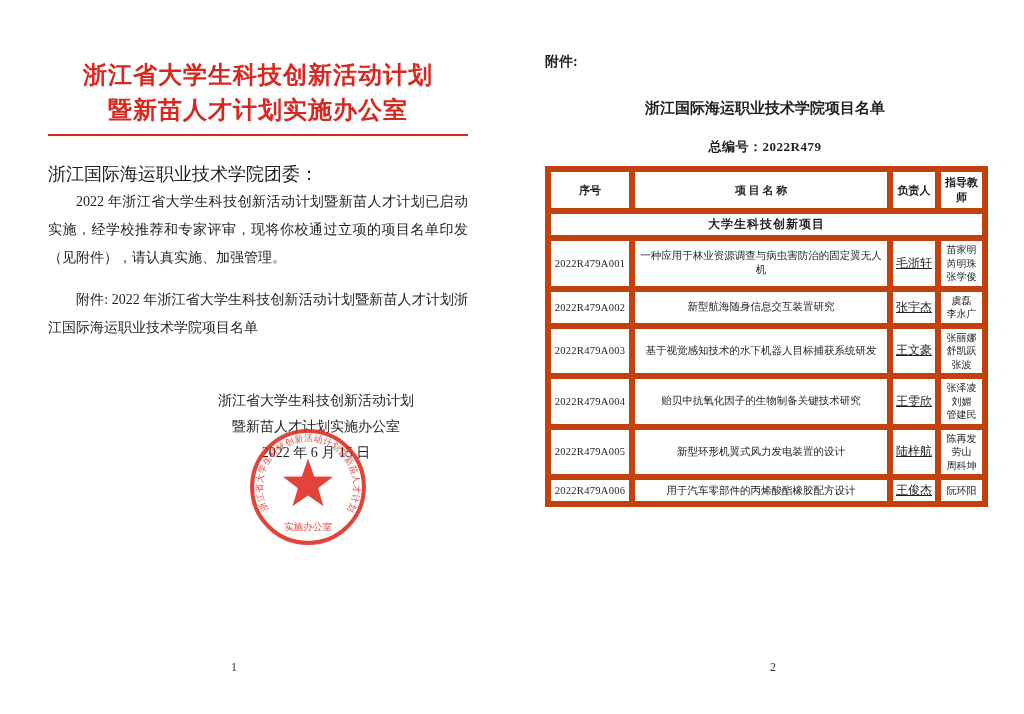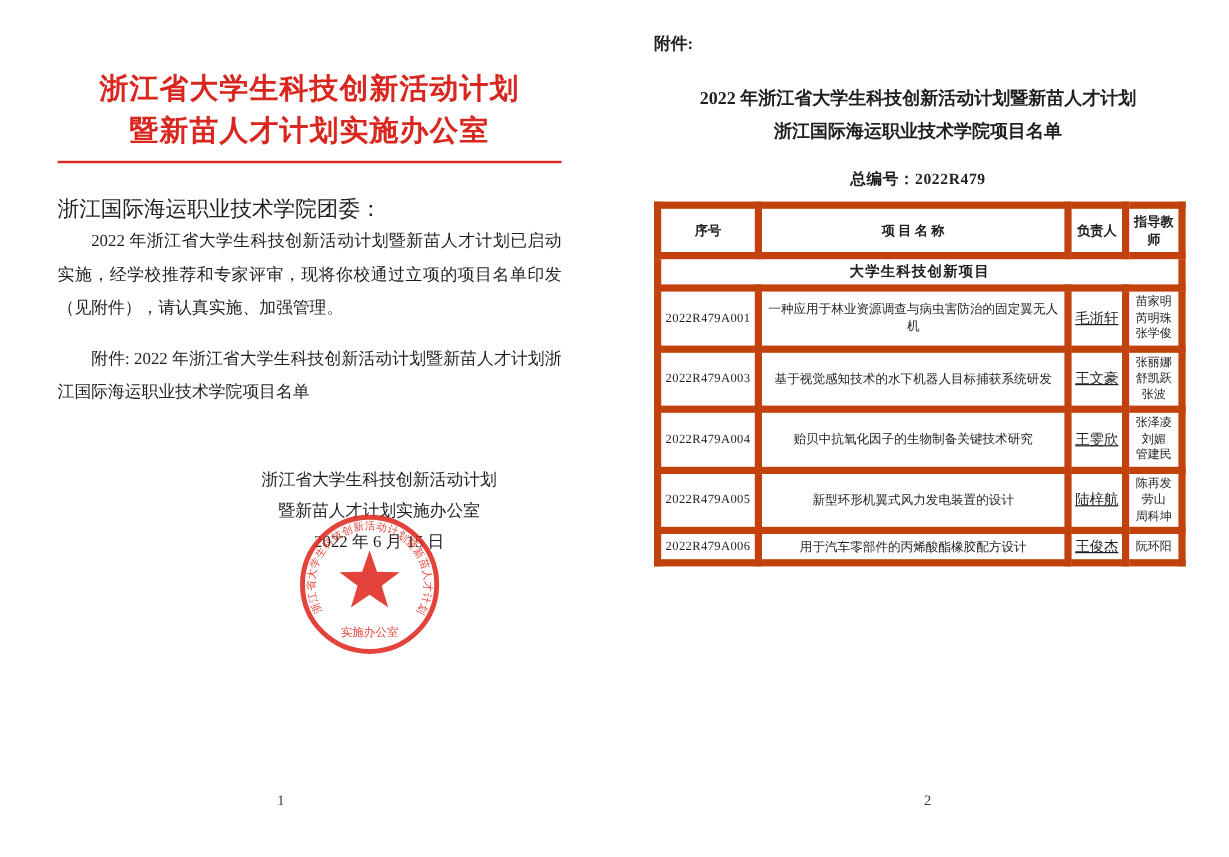--- a/index.html
+++ b/index.html
@@ -69,21 +69,21 @@
     left:199px; top:426px;
     width:122px; height:122px;
     opacity:0.88;
     pointer-events:none;
   }
   .pageno { position:absolute; top:660px; font-size:12px; color:#333; }
   .pageno-1 { left:183px; }
   .pageno-2 { left:225px; }
 
   
-  .attach-label { margin-top:28px; font-size:14px; font-weight:600; }
+  .attach-label { margin-top:53px; font-size:14px; font-weight:600; }
   .att-title {
     margin-top:24px;
     text-align:center;
     font-weight:bold;
     font-size:15px;
     line-height:27px;
   }
   .serial { margin-top:16px; text-align:center; font-weight:bold; font-size:13px; letter-spacing:0.5px; }
 
   table.projects {
@@ -140,21 +140,20 @@
   </svg>
 
   <div class="pageno pageno-1">1</div>
 </div>
 
 <div class="page page-right">
 
   <div class="attach-label">附件:</div>
 
   <div class="att-title">
-    <div>2022 年浙江省大学生科技创新活动计划暨新苗人才计划</div>
     <div>浙江国际海运职业技术学院项目名单</div>
   </div>
 
   <div class="serial">总编号：2022R479</div>
 
   <table class="projects">
     <colgroup>
       <col style="width:84px">
         <col style="width:258px">
         <col style="width:48px">
@@ -176,20 +175,29 @@
           <td class="c-id">2022R479A001</td>
           <td class="c-name">一种应用于林业资源调查与病虫害防治的固定翼无人机</td>
           <td class="c-leader">毛浙轩</td>
           <td class="c-adv">
             <div>苗家明</div>
             <div>芮明珠</div>
             <div>张学俊</div>
           </td>
         </tr>
         <tr>
+          <td class="c-id">2022R479A002</td>
+          <td class="c-name">新型航海随身信息交互装置研究</td>
+          <td class="c-leader">张宇杰</td>
+          <td class="c-adv">
+            <div>虞磊</div>
+            <div>李永广</div>
+          </td>
+        </tr>
+        <tr>
           <td class="c-id">2022R479A003</td>
           <td class="c-name">基于视觉感知技术的水下机器人目标捕获系统研发</td>
           <td class="c-leader">王文豪</td>
           <td class="c-adv">
             <div>张丽娜</div>
             <div>舒凯跃</div>
             <div>张波</div>
           </td>
         </tr>
         <tr>

